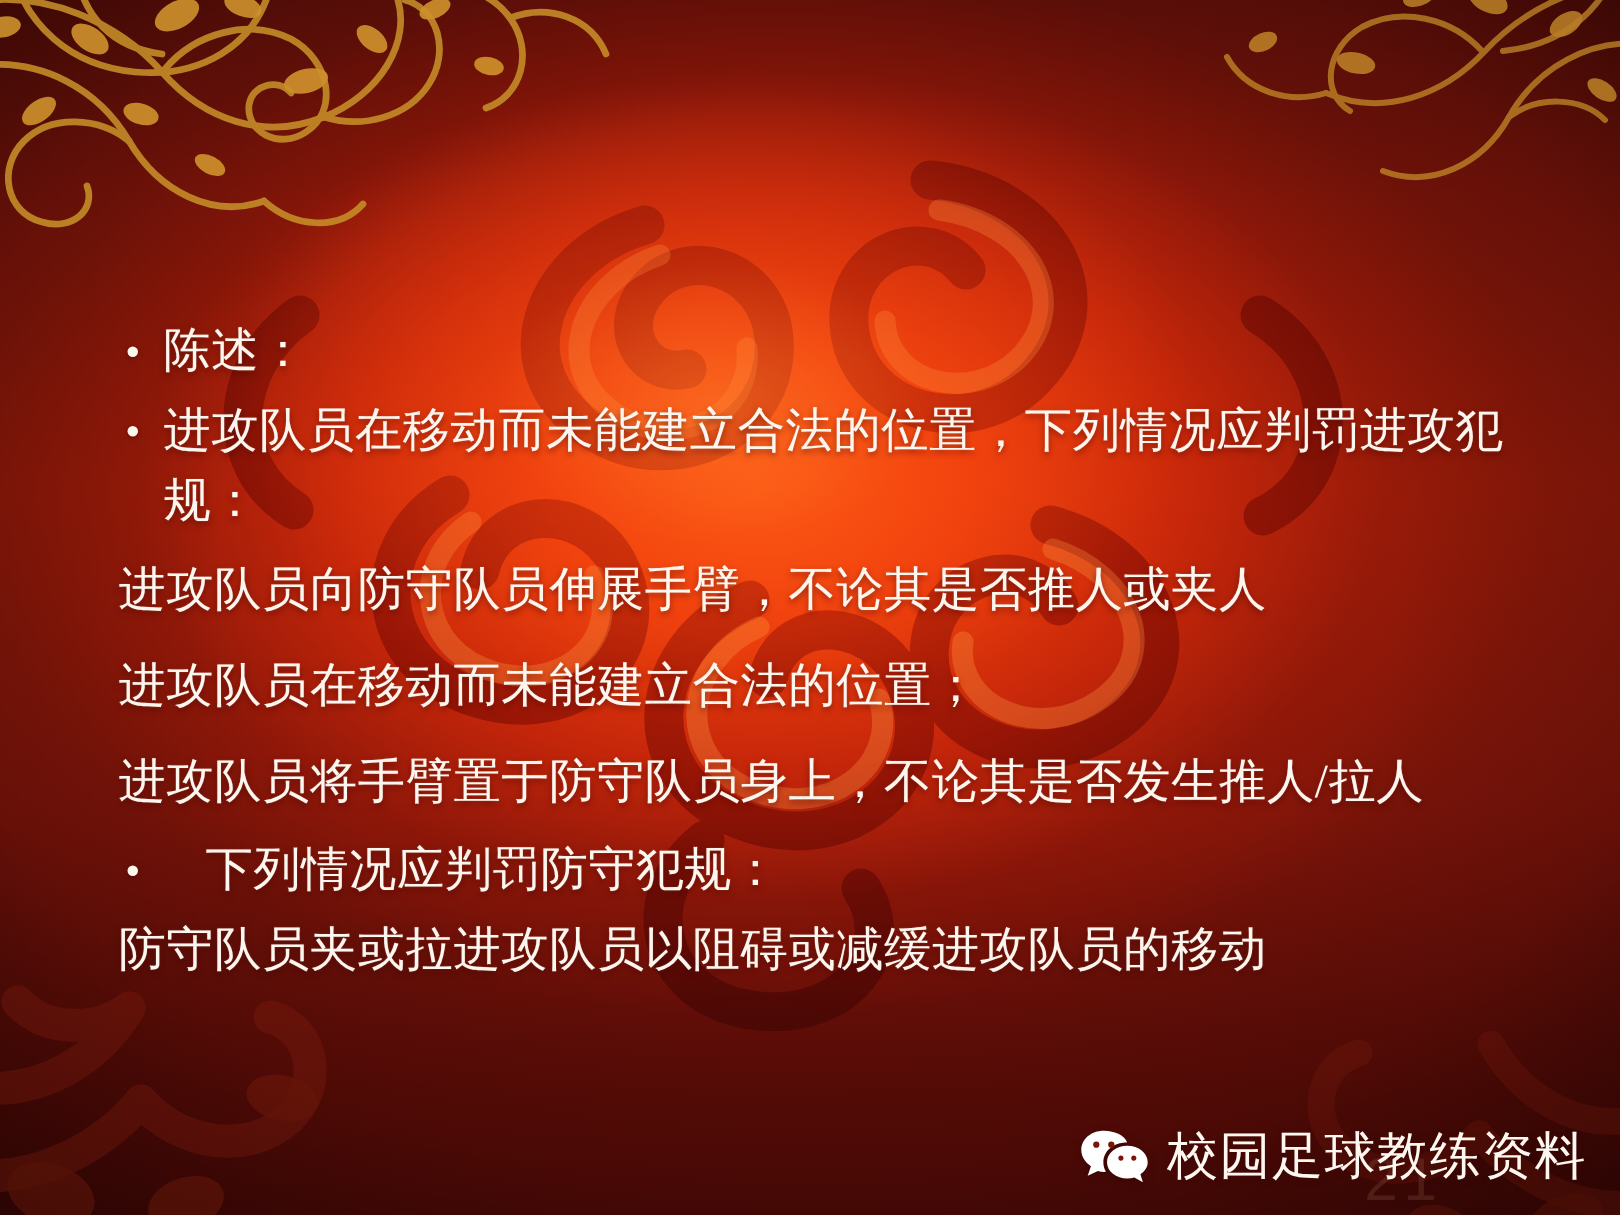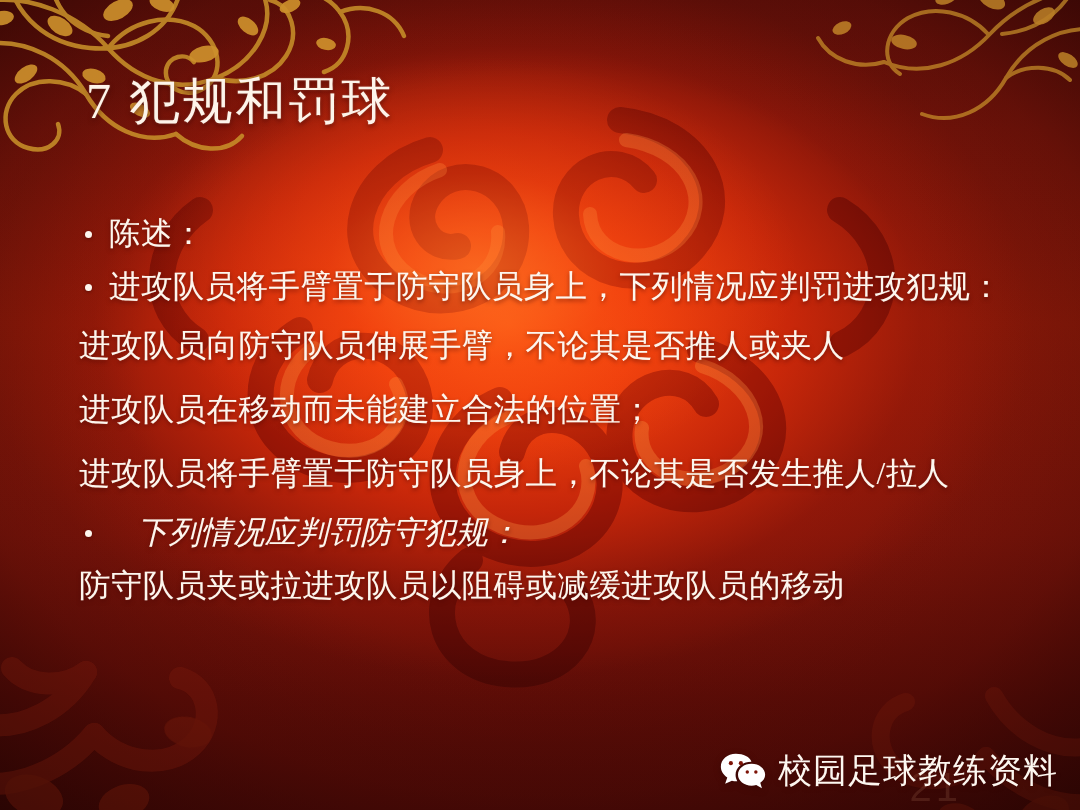--- a/index.html
+++ b/index.html
@@ -132,21 +132,20 @@
     top: 21px;
     width: 7px;
     height: 7px;
     border-radius: 50%;
     background: #fdf6ee;
     box-shadow: 0 1px 3px rgba(70,6,3,0.6);
   }
   
   .para.bulleted.wide-gap {
     padding-left: 58px;
-    font-style: italic;
   }
 
   
   .para.plain {
     padding-left: 0;
   }
 
   .sp-xs { height: 6px; }
   .sp-sm { height: 12px; }
   .sp-md { height: 17px; }
@@ -288,29 +287,28 @@
       <path d="M114 78 C 140 50, 182 46, 206 68 C 228 88, 222 124, 194 132"></path>
     </g>
     <g fill="#93290f" opacity="0.75">
       <ellipse cx="56" cy="20" rx="26" ry="17" transform="rotate(-22 56 20)"></ellipse>
       <ellipse cx="140" cy="16" rx="22" ry="14" transform="rotate(16 140 16)"></ellipse>
     </g>
   </svg>
 
   <div id="content">
 
-    <div class="slide-title">7 犯规和罚球</div>
 
     <div class="body-block">
 
       <div class="para bulleted">陈述：</div>
 
       <div class="sp-xs"></div>
 
-      <div class="para bulleted">进攻队员将手臂置于防守队员身上，下列情况应判罚进攻犯规：</div>
+      <div class="para bulleted">进攻队员在移动而未能建立合法的位置，下列情况应判罚进攻犯规：</div>
 
       <div class="sp-sm"></div>
 
       <div class="para plain">进攻队员向防守队员伸展手臂，不论其是否推人或夹人</div>
 
       <div class="sp-md"></div>
 
       <div class="para plain">进攻队员在移动而未能建立合法的位置；</div>
 
       <div class="sp-md"></div>

